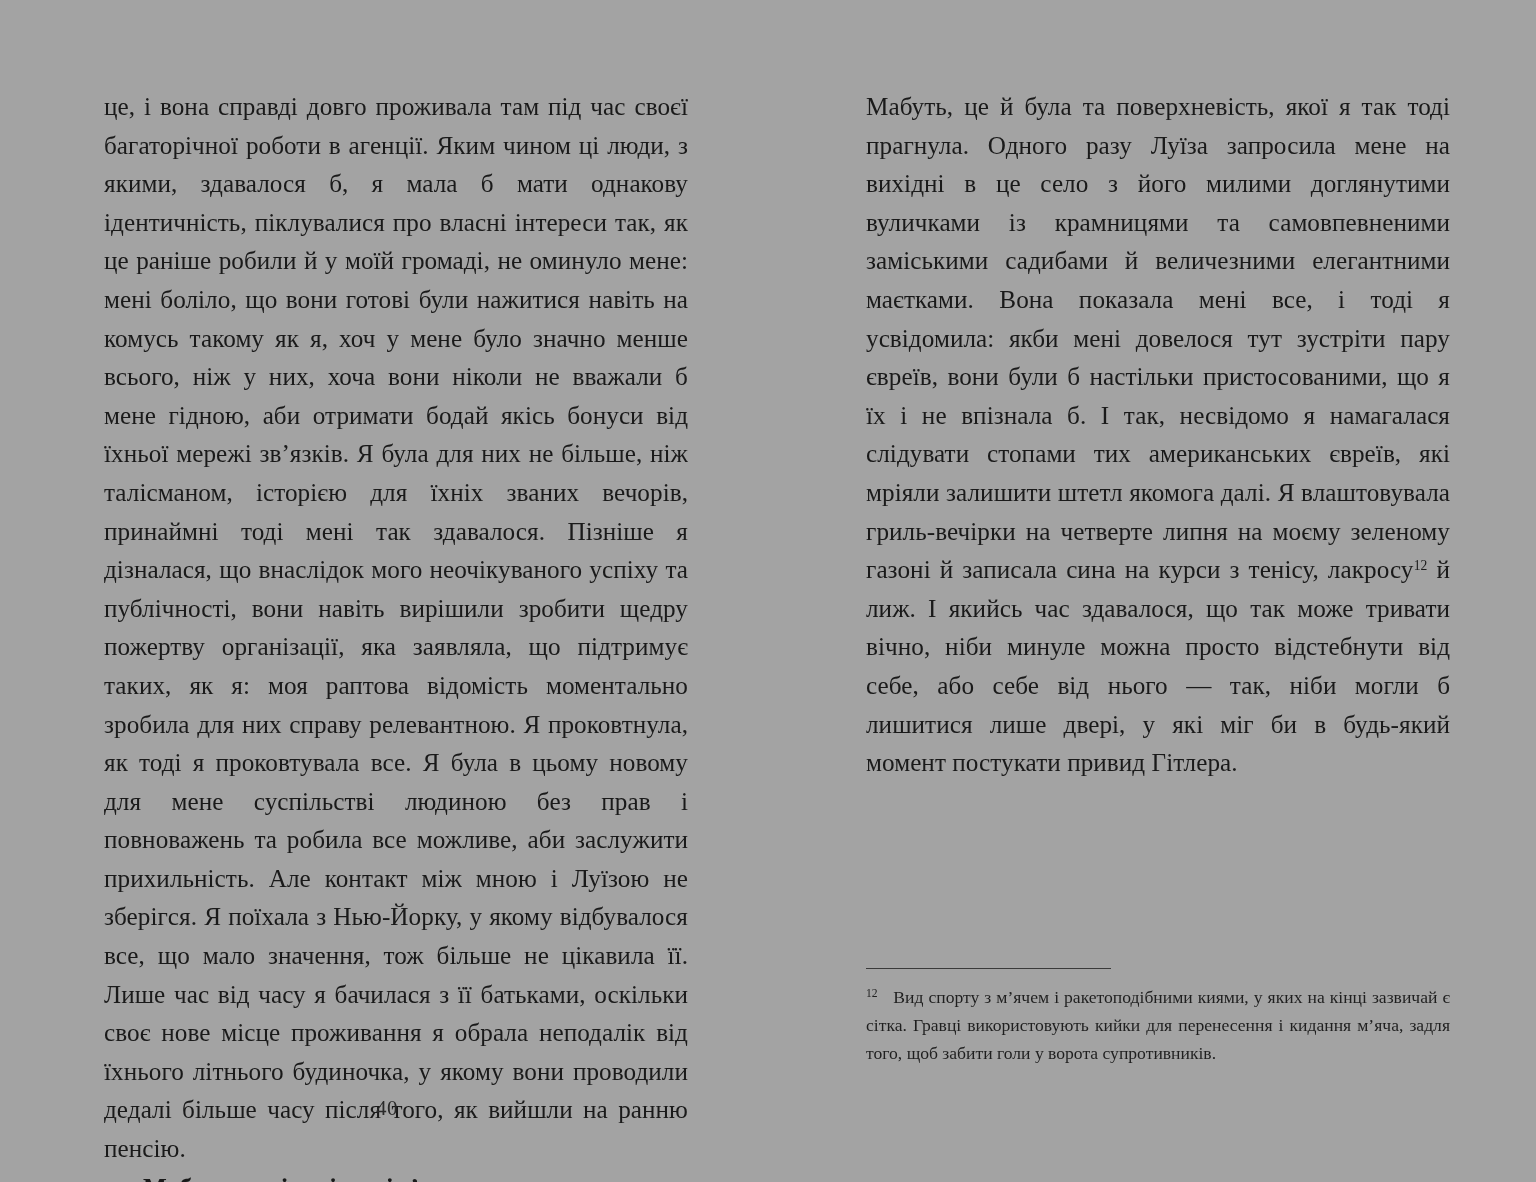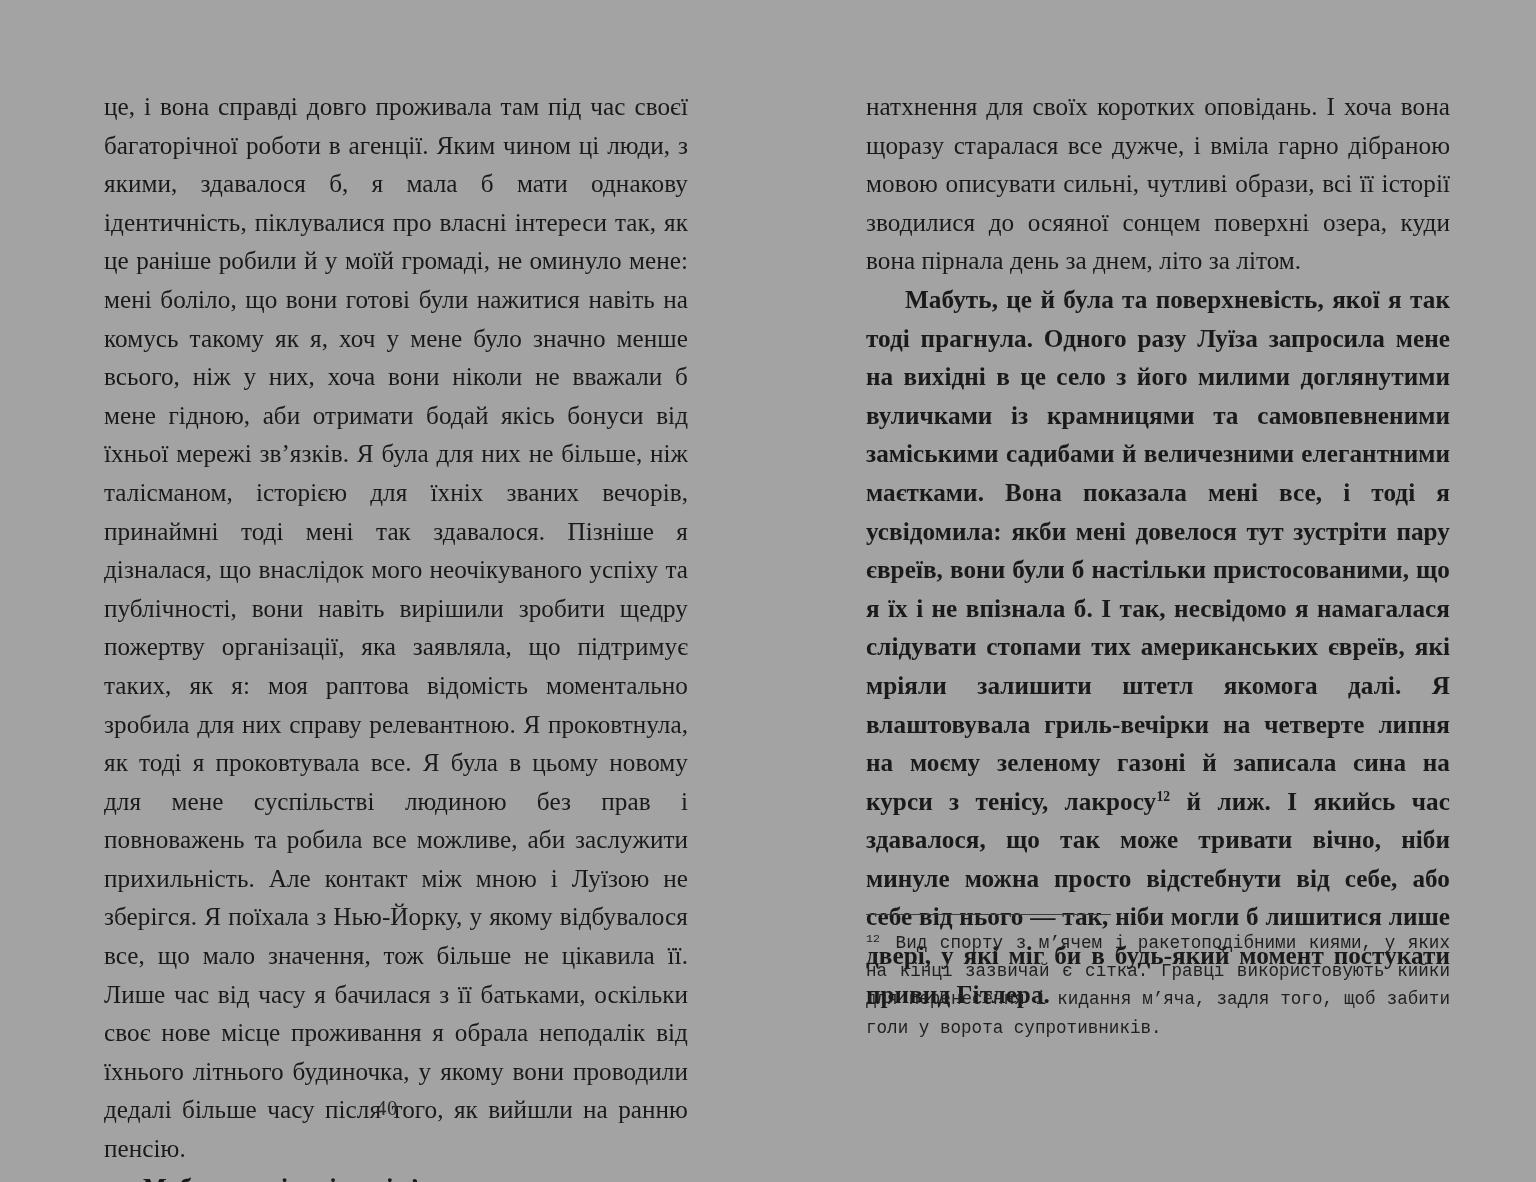--- a/index.html
+++ b/index.html
@@ -57,23 +57,22 @@
     font-size: 0.54em;
     vertical-align: 0.62em;
     line-height: 0;
     margin-left: 0.02em;
   }
 
   
   .footnote-area {
     position: absolute;
     left: 866px;
-    top: 914px;
+    top: 968px;
     width: 584px;
-    font-family: Liberation Mono, monospace;
   }
   .footnote-rule {
     width: 245px;
     height: 0;
     border-top: 1.6px solid #3a3a3a;
     margin: 0 0 14px 0;
   }
   .footnote-text {
     font-size: 17.6px;
     line-height: 28.2px;
@@ -106,21 +105,20 @@
 
   <div class="page-col left">
     <div class="body-text">
       <p>це, і вона справді довго проживала там під час своєї багаторічної роботи в агенції. Яким чином ці люди, з якими, здавалося б, я мала б мати однакову ідентичність, піклувалися про власні інтереси так, як це раніше робили й у моїй громаді, не оминуло мене: мені боліло, що вони готові були нажитися навіть на комусь такому як я, хоч у мене було значно менше всього, ніж у них, хоча вони ніколи не вважали б мене гідною, аби отримати бодай якісь бонуси від їхньої мережі зв’язків. Я була для них не більше, ніж талісманом, історією для їхніх званих вечорів, принаймні тоді мені так здавалося. Пізніше я дізналася, що внаслідок мого неочікуваного успіху та публічності, вони навіть вирішили зробити щедру пожертву організації, яка заявляла, що підтримує таких, як я: моя раптова відомість моментально зробила для них справу релевантною. Я проковтнула, як тоді я проковтувала все. Я була в цьому новому для мене суспільстві людиною без прав і повноважень та робила все можливе, аби заслужити прихильність. Але контакт між мною і Луїзою не зберігся. Я поїхала з Нью-Йорку, у якому відбувалося все, що мало значення, тож більше не цікавила її. Лише час від часу я бачилася з її батьками, оскільки своє нове місце проживання я обрала неподалік від їхнього літнього будиночка, у якому вони проводили дедалі більше часу після того, як вийшли на ранню пенсію.</p>
       <p>Мабуть, тоді з цією сім’єю мене поєднувала ця амбівалентність мого єврейства — зрештою, я хотіла втекти не тільки з міста, а й від теми етнічної і культурної ідентичності. Я поселилася в будинку біля Зеєрдорфського озера — там, де Луїза проводила в дитинстві кожне літо. Це було озеро, зі спогадів про яке вона черпала</p>
     </div>
   </div>
 
   <div class="page-col right">
     <div class="body-text">
-      <p>натхнення для своїх коротких оповідань. І хоча вона щоразу старалася все дужче, і вміла гарно дібраною мовою описувати сильні, чутливі образи, всі її історії зводилися до осяяної сонцем поверхні озера, куди вона пірнала день за днем, літо за літом.</p>
       <p><span>Мабуть, це й була та поверхневість, якої я так тоді прагнула. Одного разу Луїза запросила мене на вихідні в це село з його милими доглянутими вуличками із крамницями та самовпевненими заміськими садибами й величезними елегантними маєтками. Вона показала мені все, і тоді я усвідомила: якби мені довелося тут зустріти пару євреїв, вони були б настільки пристосованими, що я їх і не впізнала б. І так, несвідомо я намагалася слідувати стопами тих американських євреїв, які мріяли залишити штетл якомога далі. Я влаштовувала гриль-вечірки на четверте липня на моєму зеленому газоні й записала сина на курси з тенісу, лакросу</span><sup class="fn-ref">12</sup><span> й лиж. І якийсь час здавалося, що так може тривати вічно, ніби минуле можна просто відстебнути від себе, або себе від нього — так, ніби могли б лишитися лише двері, у які міг би в будь-який момент постукати привид Гітлера.</span></p>
     </div>
   </div>
 
   <div class="footnote-area">
     <div class="footnote-rule"></div>
     <div class="footnote-text"><span class="fn-num">12</span><span>Вид спорту з м’ячем і ракетоподібними киями, у яких на кінці зазвичай є сітка. Гравці використовують кийки для перенесення і кидання м’яча, задля того, щоб забити голи у ворота супротивників.</span></div>
   </div>
 
   <div class="folio">40</div>

